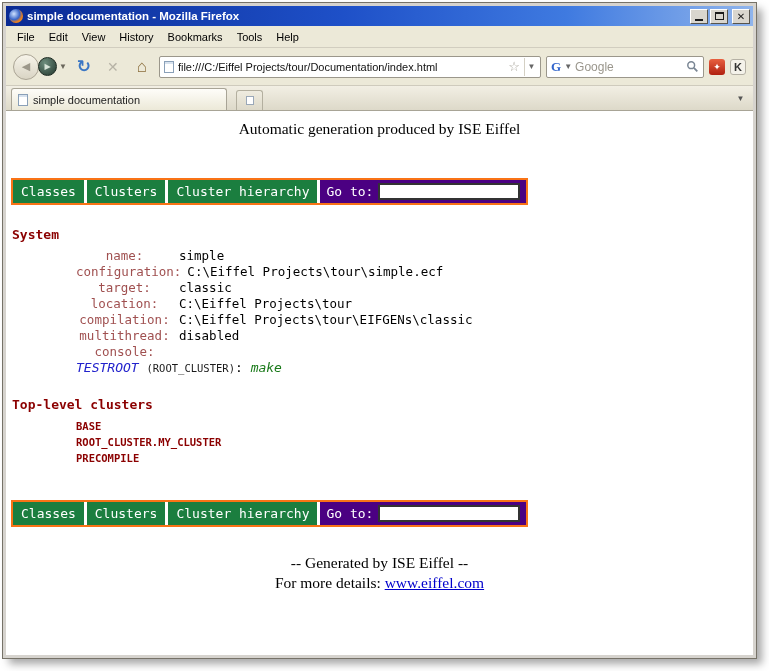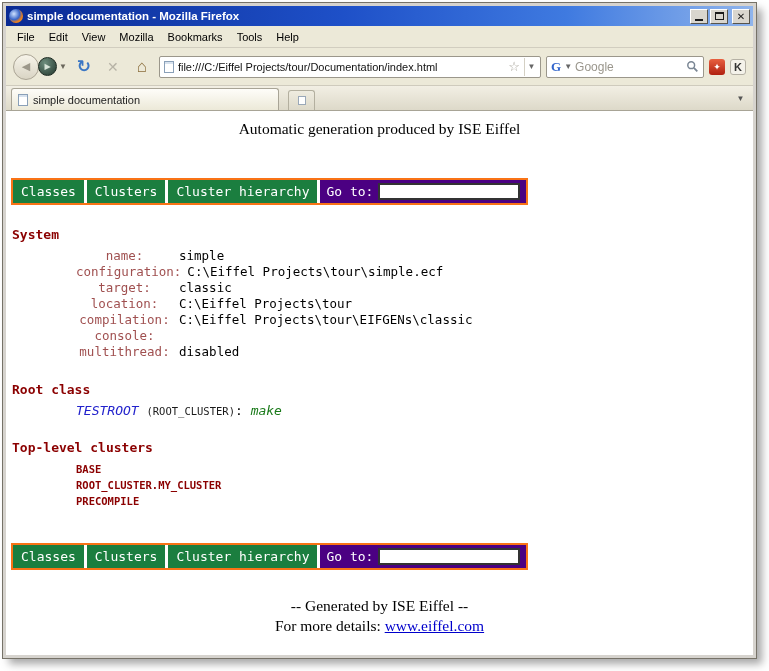--- a/index.html
+++ b/index.html
@@ -64,21 +64,21 @@
   .search-ph { flex:1; font-size:12px; color:#9a968c; }
   .ext-red { width:16px; height:16px; border-radius:3px; flex:0 0 auto;
     background:linear-gradient(#e86040,#b02010); display:flex; align-items:center;
     justify-content:center; color:#fff; font-size:9px; }
   .ext-k { width:16px; height:16px; border-radius:3px; flex:0 0 auto; border:1px solid #b5b1a5;
     background:#f4f2ea; display:flex; align-items:center; justify-content:center;
     font-weight:bold; font-size:11px; color:#333; }
   
   .tabstrip { flex:0 0 25px; height:25px; background:linear-gradient(#f2efe4,#ddd9c9);
     border-bottom:1px solid #a8a496; display:flex; align-items:flex-end; padding:0 5px; }
-  .tab { width:268px; height:22px; background:linear-gradient(#fefdf9,#ece9d8);
+  .tab { width:216px; height:22px; background:linear-gradient(#fefdf9,#ece9d8);
     border:1px solid #a8a496; border-bottom:none; border-radius:3px 3px 0 0;
     display:flex; align-items:center; gap:5px; padding:0 6px; font-size:11px; color:#222; }
   .tabstub { width:27px; height:20px; margin-left:9px; background:linear-gradient(#efece0,#ddd9c9);
     border:1px solid #b3af9f; border-bottom:none; border-radius:3px 3px 0 0;
     display:flex; align-items:center; justify-content:center; }
   .stub-ico { width:8px; height:9px; border:1px solid #9aa8b8; background:#fff; }
   .tab-spacer { flex:1; }
   .tablist-btn { width:15px; height:16px; margin-bottom:4px; display:flex; align-items:center;
     justify-content:center; font-size:8px; color:#555; }
   
@@ -139,21 +139,21 @@
       <span class="wbtn close">
           <span class="glyph-x">✕</span>
         </span>
     </span>
   </div>
 
   <div class="menubar">
     <span class="menu-item">File</span>
     <span class="menu-item">Edit</span>
     <span class="menu-item">View</span>
-    <span class="menu-item">Mozilla</span>
+    <span class="menu-item">History</span>
     <span class="menu-item">Bookmarks</span>
     <span class="menu-item">Tools</span>
     <span class="menu-item">Help</span>
   </div>
 
   <div class="toolbar">
     <span class="nav-back">
         <span>◀</span>
       </span>
     <span class="nav-forward">
@@ -215,27 +215,26 @@
     </div>
 
     <div>
       <div class="sec-heading">System</div>
       <div class="kv">
         <div><span class="k">name:</span><span class="v">simple</span></div>
         <div><span class="k">configuration:</span><span class="v">C:\Eiffel Projects\tour\simple.ecf</span></div>
         <div><span class="k">target:</span><span class="v">classic</span></div>
         <div><span class="k">location:</span><span class="v">C:\Eiffel Projects\tour</span></div>
         <div><span class="k">compilation:</span><span class="v">C:\Eiffel Projects\tour\EIFGENs\classic</span></div>
+        <div><span class="k">multithread:</span><span class="v">disabled</span></div>
         <div><span class="k">console:</span><span class="v"></span></div>
-        <div><span class="k">multithread:</span><span class="v">disabled</span></div>
       </div>
     </div>
 
     <div>
-      <div class="sec-heading">Root class</div>
       <div class="root-line">
         <span class="class-link">TESTROOT</span>
         <span class="cluster-paren">(ROOT_CLUSTER)</span><span>:</span>
         <span class="feature-link">make</span>
       </div>
     </div>
 
     <div>
       <div class="sec-heading">Top-level clusters</div>
       <div class="cluster-list">

